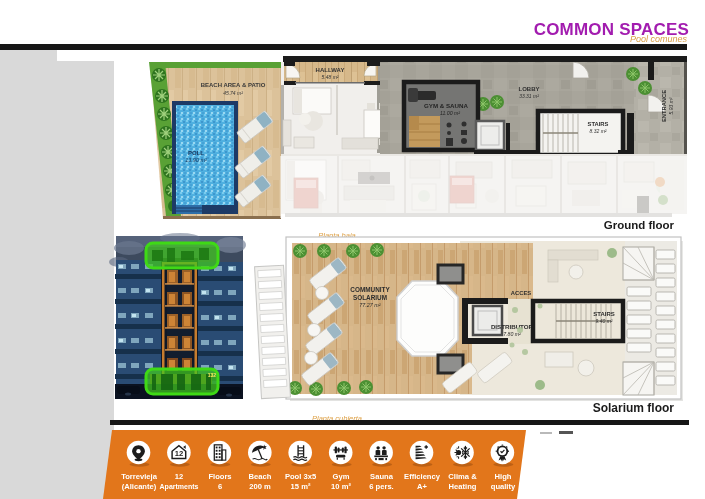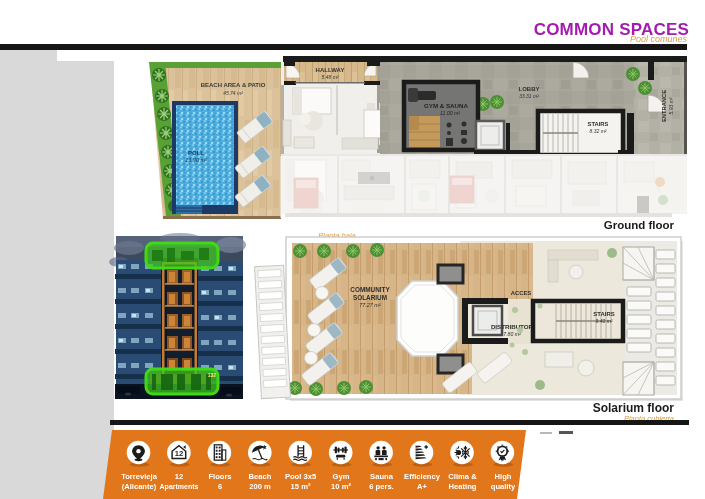--- a/index.html
+++ b/index.html
@@ -19,21 +19,21 @@
 <div class="abs" style="left:0;top:35px;width:687px;text-align:right;font-size:9px;font-style:italic;color:#d99f47;line-height:9px">Pool comunes</div>
 
 <div class="abs" style="left:0;top:44px;width:687px;height:6px;background:#161616"></div>
 
 <div class="abs" style="left:0;top:220px;width:674px;text-align:right;font-size:11.5px;font-weight:bold;color:#1b1b1b;line-height:11.5px">Ground floor</div>
 
 <div class="abs" style="left:0;top:232px;width:674px;text-align:center;font-size:7.5px;font-style:italic;color:#dd9f43;line-height:7.5px">Planta baja</div>
 
 <div class="abs" style="left:0;top:403px;width:674px;text-align:right;font-size:12px;font-weight:bold;color:#1b1b1b;line-height:11.5px">Solarium floor</div>
 
-<div class="abs" style="left:0;top:415px;width:674px;text-align:right;font-size:7.5px;font-style:italic;color:#dd9f43;line-height:7.5px">Planta cubierta</div>
+<div class="abs" style="left:0;top:415px;width:674px;text-align:center;font-size:7.5px;font-style:italic;color:#dd9f43;line-height:7.5px">Planta cubierta</div>
 
 <div class="abs" style="left:110px;top:420px;width:579px;height:5px;background:#161616"></div>
 
 <div class="abs" style="left:540px;top:432px;width:12px;height:2px;background:#b9b9b9"></div>
 
 <div class="abs" style="left:559px;top:431px;width:14px;height:3px;background:#555"></div>
 
 <div class="abs" style="left:106px;top:495px;width:7px;height:4px;background:#8a8a8a"></div>
 
 <svg class="abs" style="left:0;top:0" width="705" height="499" viewBox="0 0 705 499">

